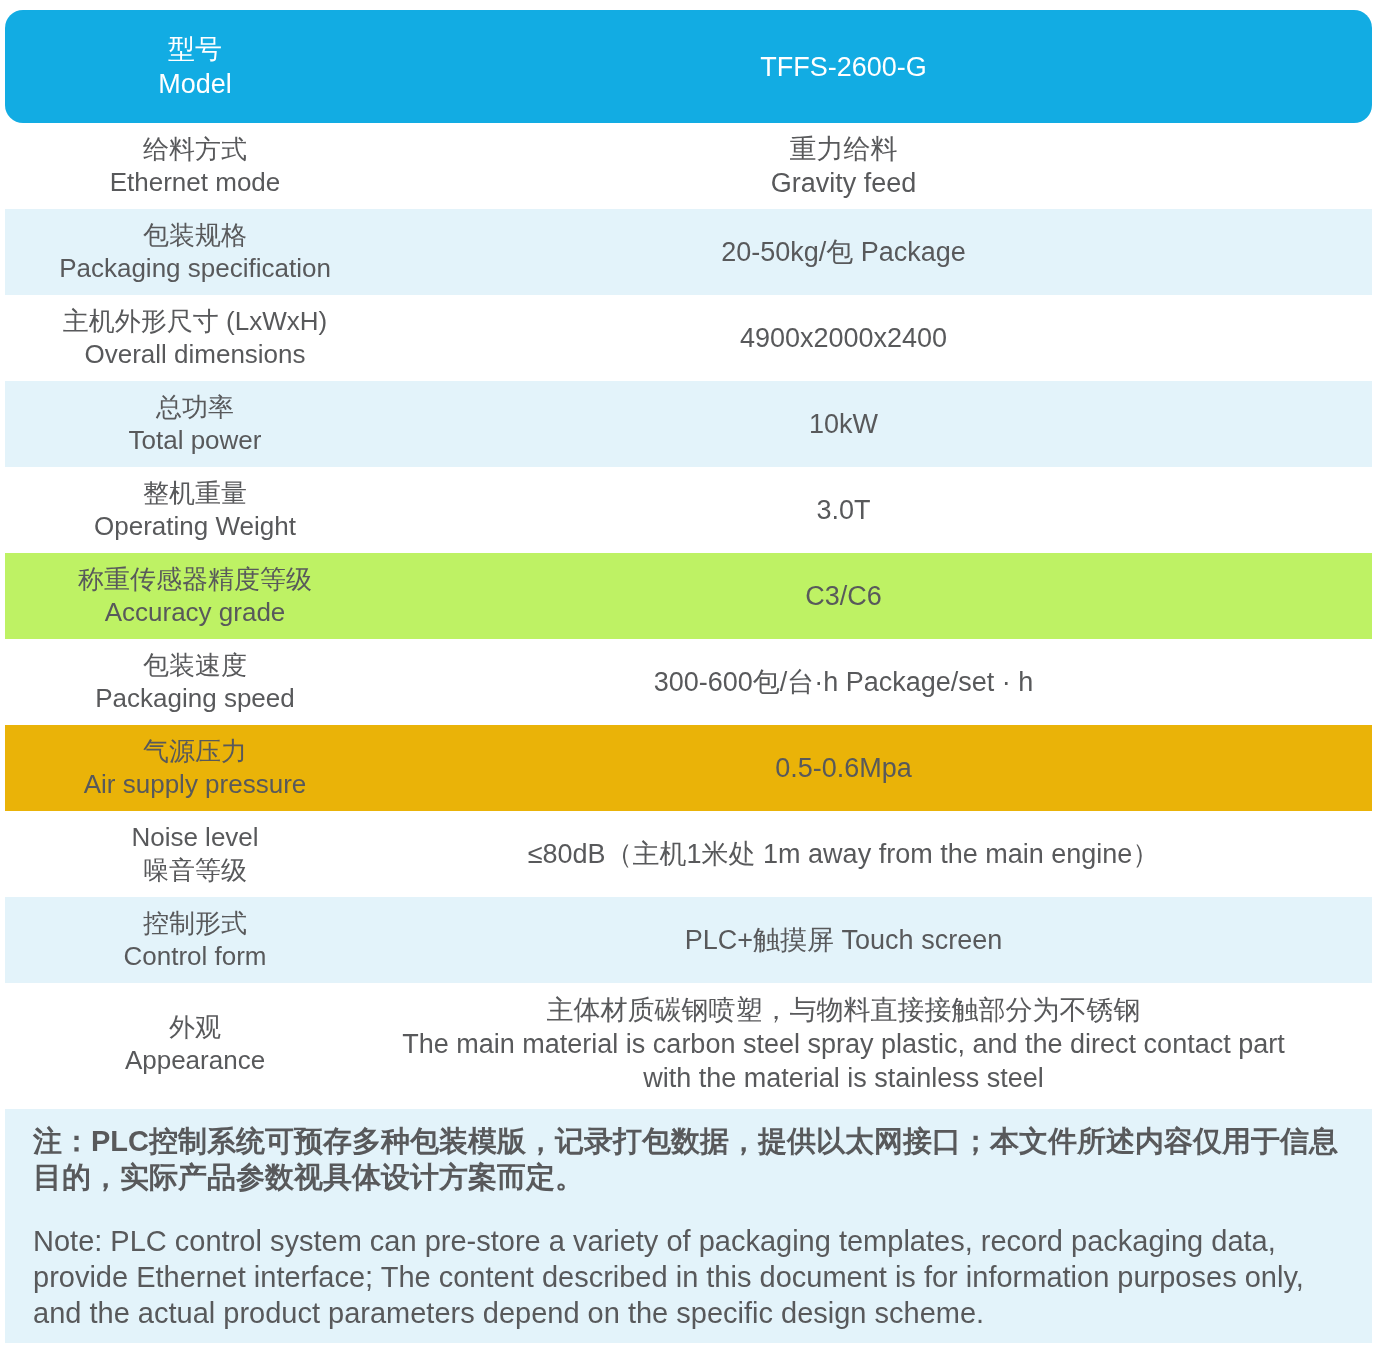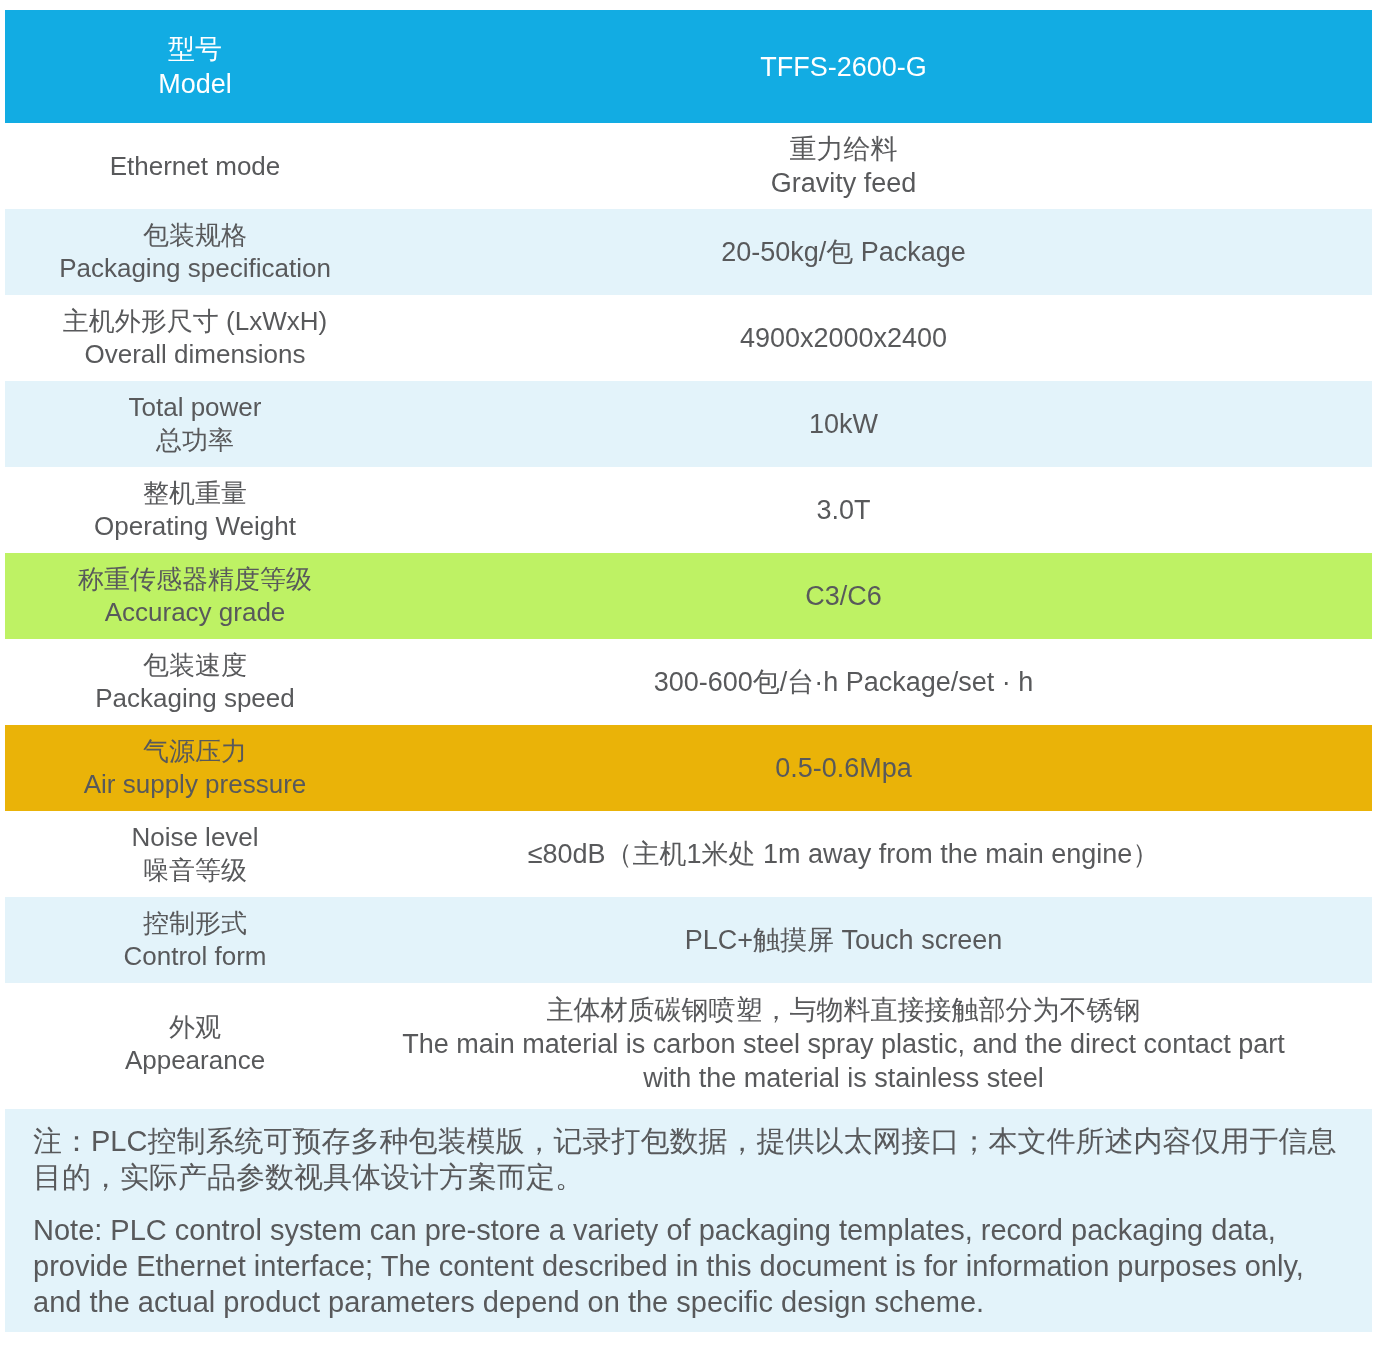--- a/index.html
+++ b/index.html
@@ -17,20 +17,21 @@
     overflow: hidden;
     background: #ffffff;
   }
   .header-row {
     height: 113px;
     display: flex;
     align-items: center;
     color: #ffffff;
     font-size: 27px;
     line-height: 35px;
+    border-radius: 18px;
   }
   .spec-row {
     min-height: 86px;
     display: flex;
     align-items: center;
     font-size: 26px;
     line-height: 33px;
   }
   .spec-row.alt {  }
   .label-cell {
@@ -45,38 +46,39 @@
     font-size: 27px;
     line-height: 34px;
   }
   .appearance-pad { padding-top: 10px; padding-bottom: 10px; }
   .note-box {
     margin-top: 4px;
     padding: 14px 30px 12px 28px;
     font-size: 29px;
     line-height: 36px;
   }
-  .note-zh { margin-bottom: 17px; }
+  .note-zh { margin-bottom: 28px; font-weight: bold; }
 </style>
 </head>
 <body style="color: rgb(88, 89, 91);">
 
 <div class="page">
 
   <div class="header-row" style="background: rgb(18, 172, 227); color: rgb(255, 255, 255);">
     <div class="label-cell">
       <div>型号</div>
       <div>Model</div>
     </div>
     <div class="value-cell">TFFS-2600-G</div>
   </div>
 
   <div id="spec-rows">
       <div class="spec-row">
         <div class="label-cell">
+          <div>给料方式</div>
           <div>Ethernet mode</div>
         </div>
         <div class="value-cell">
           <div>重力给料</div>
           <div>Gravity feed</div>
         </div>
       </div>
       <div class="spec-row alt" style="background: rgb(227, 243, 250);">
         <div class="label-cell">
           <div>包装规格</div>
@@ -90,22 +92,22 @@
         <div class="label-cell">
           <div>主机外形尺寸 (LxWxH)</div>
           <div>Overall dimensions</div>
         </div>
         <div class="value-cell">
           <div>4900x2000x2400</div>
         </div>
       </div>
       <div class="spec-row alt" style="background: rgb(227, 243, 250);">
         <div class="label-cell">
+          <div>总功率</div>
           <div>Total power</div>
-          <div>总功率</div>
         </div>
         <div class="value-cell">
           <div>10kW</div>
         </div>
       </div>
       <div class="spec-row">
         <div class="label-cell">
           <div>整机重量</div>
           <div>Operating Weight</div>
         </div>

